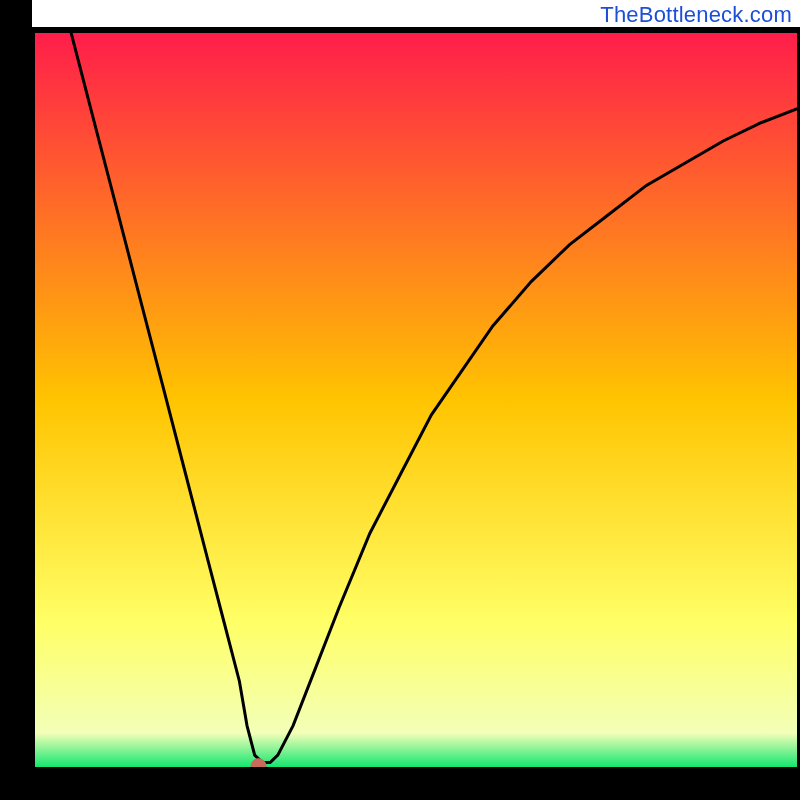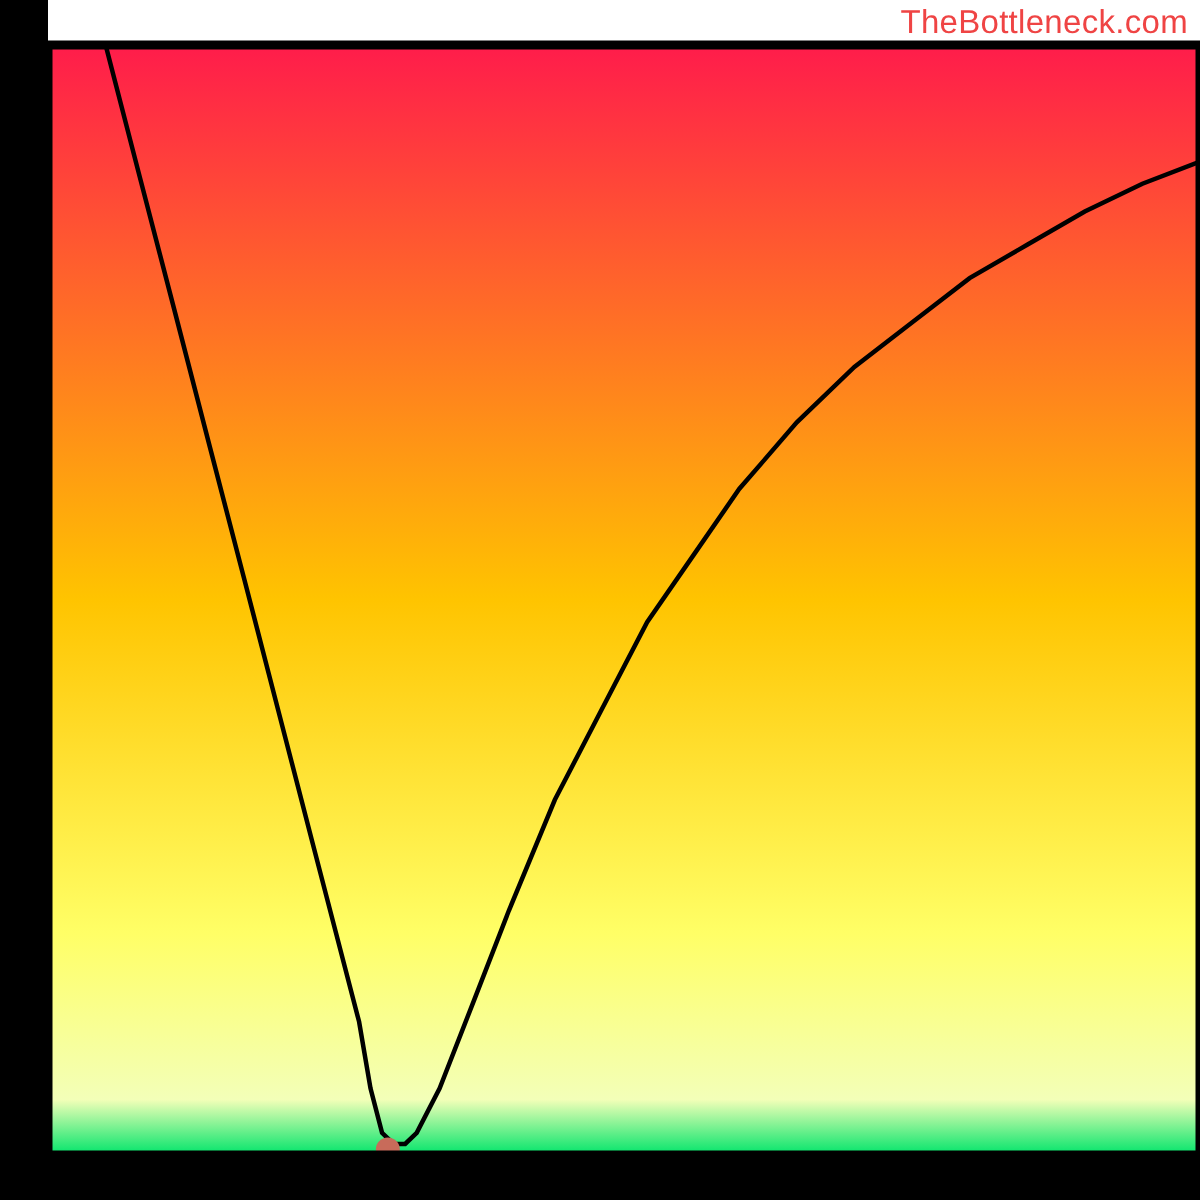--- a/index.html
+++ b/index.html
@@ -14,21 +14,21 @@
   .container {
     position: relative;
     width: 800px;
     height: 800px;
   }
   .attribution {
     position: absolute;
     top: 2px;
     right: 8px;
     font-size: 22px;
-    color: #ef4444;
+    color: #1d4ed8;
     font-weight: 500;
     letter-spacing: 0.2px;
     z-index: 5;
   }
   svg.chart {
     position: absolute;
     top: 0;
     left: 0;
     width: 800px;
     height: 800px;

